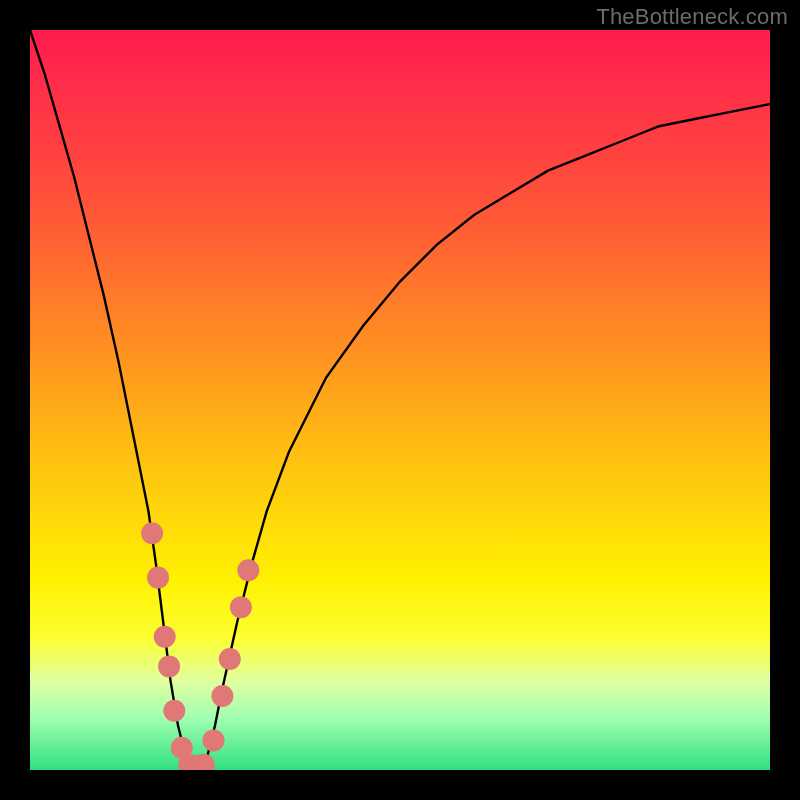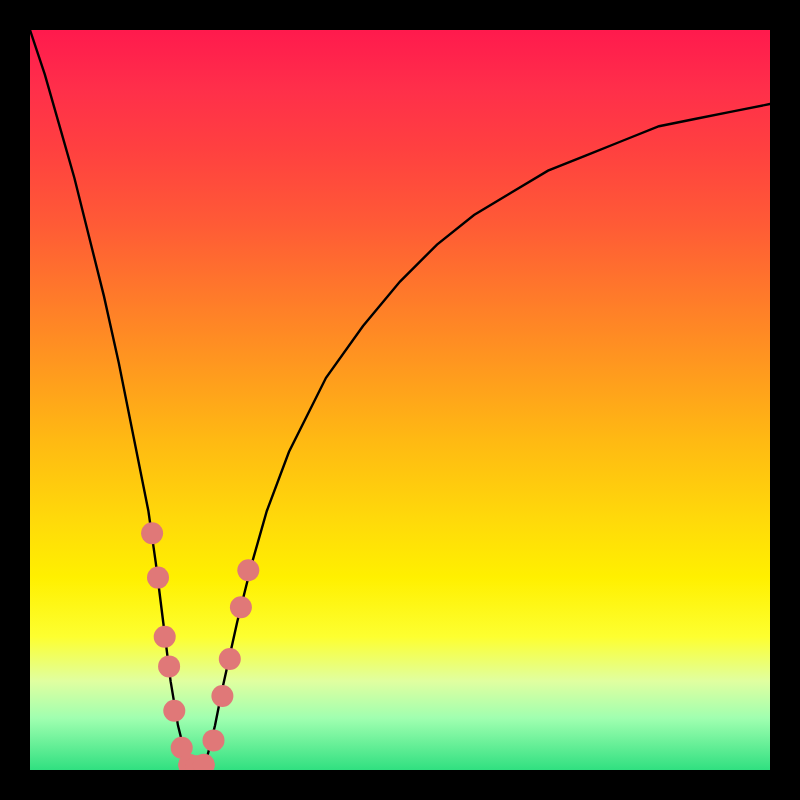--- a/index.html
+++ b/index.html
@@ -58,20 +58,21 @@
   }
   svg.curve {
     position: absolute;
     inset: 0;
   }
 </style>
 </head>
 <body>
 
 <div class="frame">
+  <div class="watermark">TheBottleneck.com</div>
 
   <div class="plot">
     <div class="gradient"></div>
     <svg class="curve" viewBox="0 0 740 740" preserveAspectRatio="none">
       <path fill="none" stroke="#000" stroke-width="2.4" stroke-linecap="round" d="M0.0 0.0 L14.8 44.4 L29.6 96.2 L44.4 148.0 L59.2 207.2 L74.0 266.4 L88.8 333.0 L103.6 407.0 L118.4 481.0 L125.8 532.8 L133.2 592.0 L140.6 651.2 L148.0 695.6 L155.4 725.2 L162.8 740.0 L170.2 740.0 L177.6 725.2 L185.0 695.6 L192.4 658.6 L207.2 592.0 L222.0 532.8 L236.8 481.0 L259.0 421.8 L296.0 347.8 L333.0 296.0 L370.0 251.6 L407.0 214.6 L444.0 185.0 L481.0 162.8 L518.0 140.6 L555.0 125.8 L592.0 111.0 L629.0 96.2 L666.0 88.8 L703.0 81.4 L740.0 74.0" id="curve-path"></path>
       <g id="markers">
           <circle cx="122.1" cy="503.2" r="11" fill="#e07878"></circle>
           <circle cx="128.0" cy="547.6" r="11" fill="#e07878"></circle>
           <circle cx="134.7" cy="606.8" r="11" fill="#e07878"></circle>
           <circle cx="139.1" cy="636.4" r="11" fill="#e07878"></circle>

